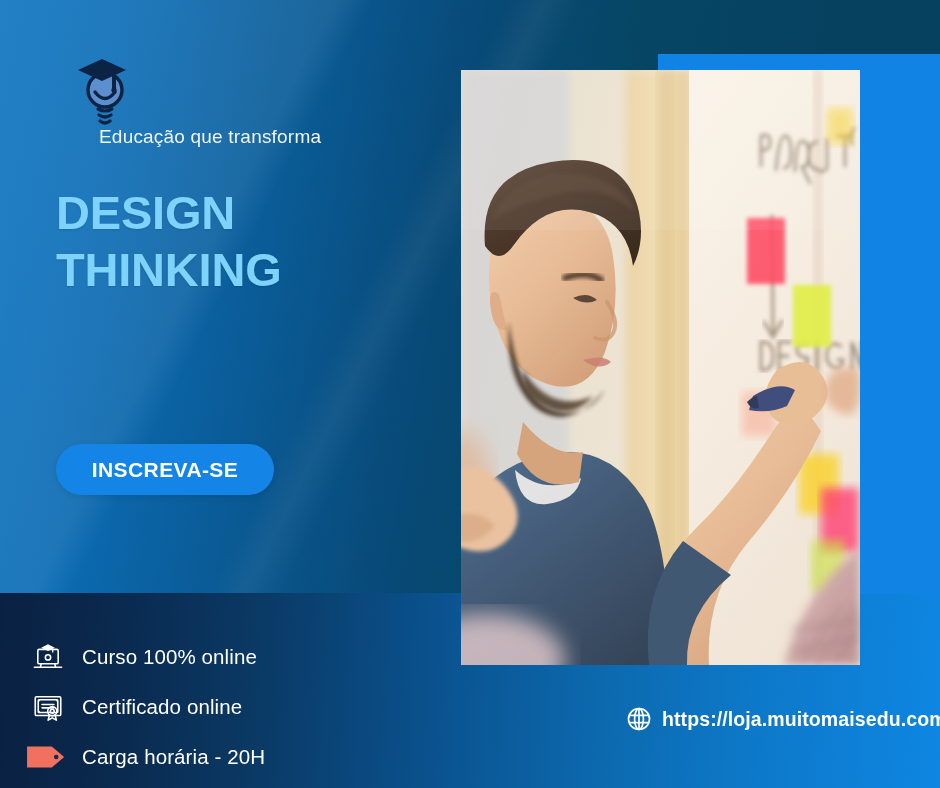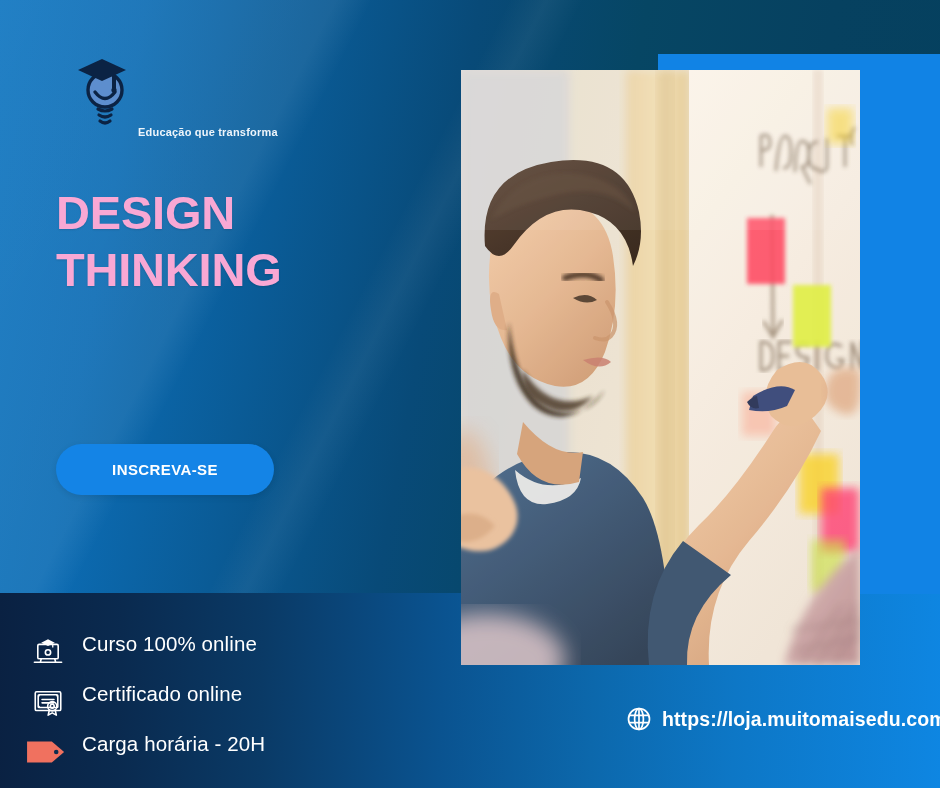--- a/index.html
+++ b/index.html
@@ -53,49 +53,49 @@
   .logo-wrap { position:absolute; left:72px; top:52px; }
   .logo-row { display:flex; align-items:center; }
   .logo-mark { width:62px; height:78px; flex:0 0 auto; margin-right:6px; }
   .logo-text {
     color:#ffffff; font-size:40px; letter-spacing:0.4px;
     font-weight:300; line-height:1; white-space:nowrap;
     padding-bottom:4px;
   }
   .logo-text b { font-weight:700; }
   .logo-tag {
-    color:#eef5fb; font-size:11px; font-weight:700;
-    letter-spacing:0.2px; margin-top:-4px; margin-left:66px;
+    color:#eef5fb; font-size:19px; font-weight:400;
+    letter-spacing:0.2px; margin-top:-4px; margin-left:27px;
     white-space:nowrap;
   }
 
   
   .headline {
     position:absolute; left:56px; top:185px;
-    color:#f9a8d4; font-size:47px; font-weight:700;
+    color:#7dd3fc; font-size:47px; font-weight:700;
     line-height:1.21; letter-spacing:-0.2px;
     text-shadow:0 1px 2px rgba(0,0,0,0.12);
   }
   .headline span { display:block; }
 
   
   .subtitle {
     position:absolute; left:58px; top:355px; width:360px;
     color:#f2f7fc; font-size:21.5px; font-style:italic;
     font-weight:400; line-height:1.42; letter-spacing:0.1px;
   }
   .subtitle span { display:block; }
 
   
   .cta {
     position:absolute; left:56px; top:444px;
     width:218px; height:51px; border-radius:26px;
     background:#1484e6;
     border:none; cursor:pointer;
-    color:#ffffff; font-size:15px; font-weight:700;
+    color:#ffffff; font-size:21px; font-weight:700;
     letter-spacing:0.4px;
     font-family:"Liberation Sans", sans-serif;
     display:flex; align-items:center; justify-content:center;
     box-shadow:0 2px 6px rgba(0,0,0,0.10);
   }
 
   
   .photo-frame {
     position:absolute; left:658px; top:54px;
     width:282px; height:540px;
@@ -104,21 +104,21 @@
   .photo {
     position:absolute; left:461px; top:70px;
     width:399px; height:595px;
     overflow:hidden;
     background:#efe6da;
   }
   .photo-inner { position:absolute; inset:0; }
 
   
   .features { position:absolute; left:28px; top:632px; }
-  .feature { display:flex; height:50px; }
+  .feature { display:flex; align-items:center; height:50px; }
   .feature .ficon {
     width:40px; height:40px; flex:0 0 auto;
     display:flex; align-items:center; justify-content:center;
     margin-right:14px;
   }
   .feature .flabel {
     color:#ffffff; font-size:20.5px; font-weight:400;
     letter-spacing:0.1px; white-space:nowrap;
   }
 

